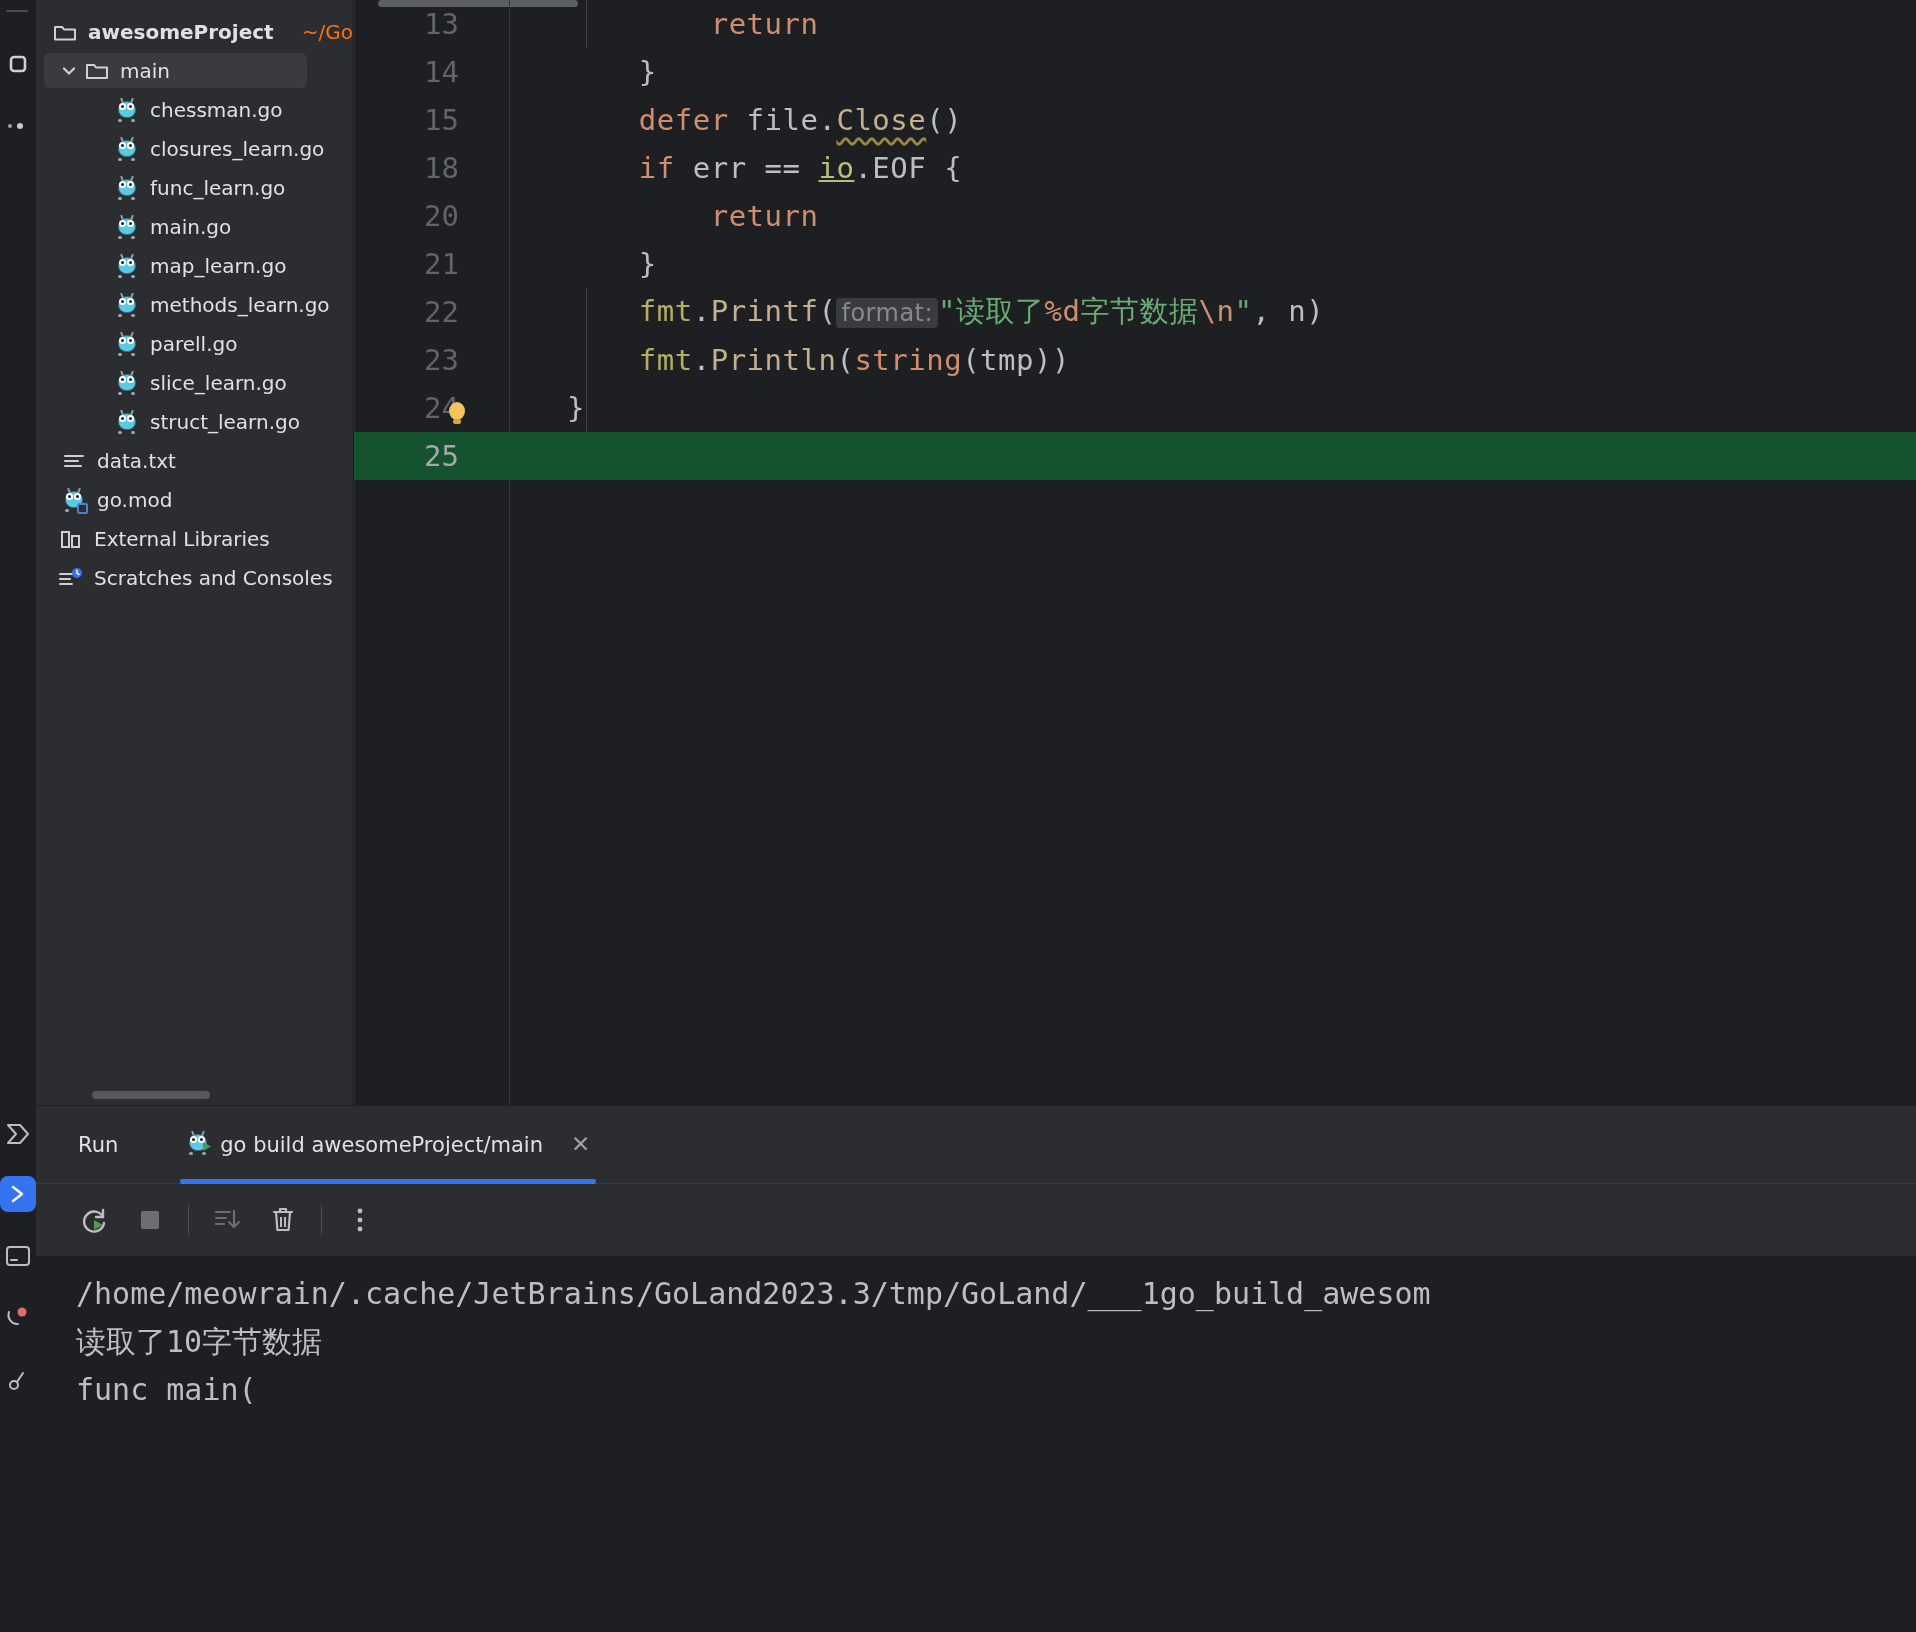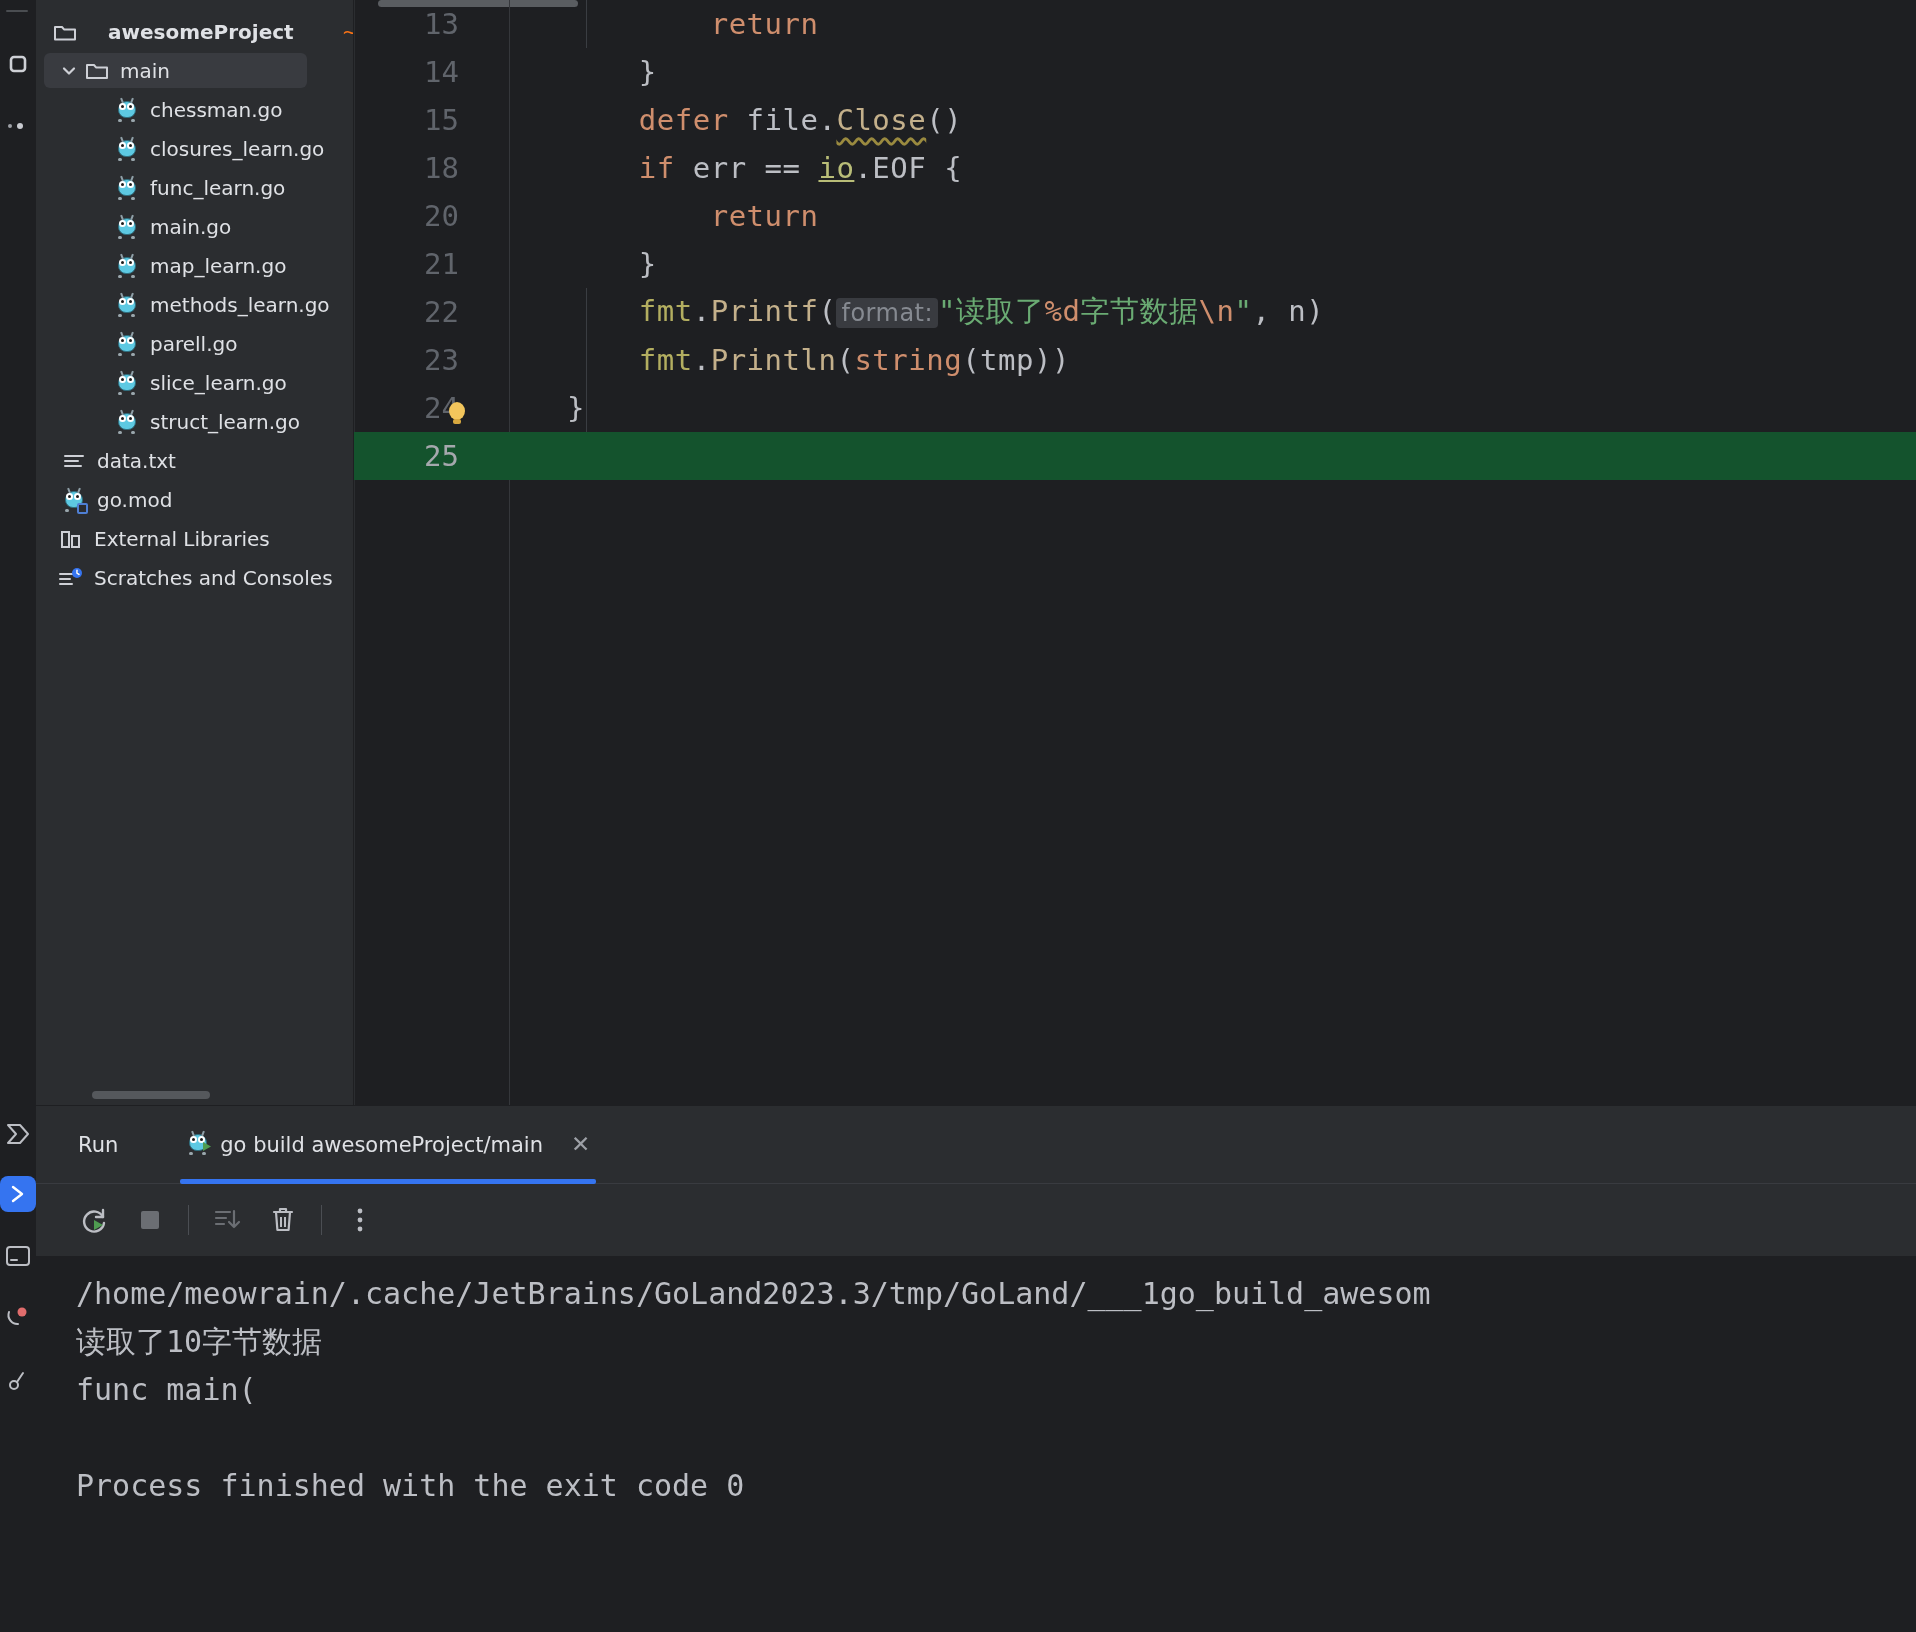--- a/index.html
+++ b/index.html
@@ -36,21 +36,21 @@
   .tree-row {
     display: flex; align-items: center; height: 39px;
     color: #dfe1e5; font-size: 20px; white-space: nowrap;
     position: relative;
   }
   .tree-row.selected-row > .row-bg {
     position: absolute; left: 8px; right: 46px; top: 2px; bottom: 2px;
     background: #393b40; border-radius: 6px;
   }
   .tree-row > * { position: relative; z-index: 1; }
-  .ind-0 { padding-left: 14px; gap: 20px; }
+  .ind-0 { padding-left: 14px; }
   .ind-1 { padding-left: 20px; }
   .ind-2 { padding-left: 76px; }
   .ind-15 { padding-left: 23px; }
   .chev { width: 26px; display: flex; align-items: center; justify-content: center; flex: 0 0 26px; }
   .icon-slot { width: 30px; flex: 0 0 30px; display: flex; align-items: center; justify-content: center; }
   .lbl { margin-left: 8px; }
   .lbl.bold { font-weight: bold; }
   .lbl.dim { color: #f97316; font-weight: normal; margin-left: 28px; }
   .proj-scroll-h {
     position: absolute; left: 56px; bottom: 6px; width: 118px; height: 8px;
@@ -543,16 +543,16 @@
         <span class="tb-div"></span>
         <span class="tb-btn">
           <svg width="8" height="30" viewBox="0 0 8 30">
               <circle cx="4" cy="6" r="2.4" fill="#bcbec4"></circle>
               <circle cx="4" cy="15" r="2.4" fill="#bcbec4"></circle>
               <circle cx="4" cy="24" r="2.4" fill="#bcbec4"></circle>
             </svg>
         </span>
       </div>
 
-      <div class="console" id="console-output"><div>/home/meowrain/.cache/JetBrains/GoLand2023.3/tmp/GoLand/___1go_build_awesom</div><div>读取了10字节数据</div><div>func main(</div><div class="blank"></div><div>Process finished with the exit code 0</div></div>
+      <div class="console" id="console-output"><div>/home/meowrain/.cache/JetBrains/GoLand2023.3/tmp/GoLand/___1go_build_awesom</div><div>读取了10字节数据</div><div>func main(</div><div class="blank"></div></div>
     </div>
   </div>
 </div>
 
 </body></html>

